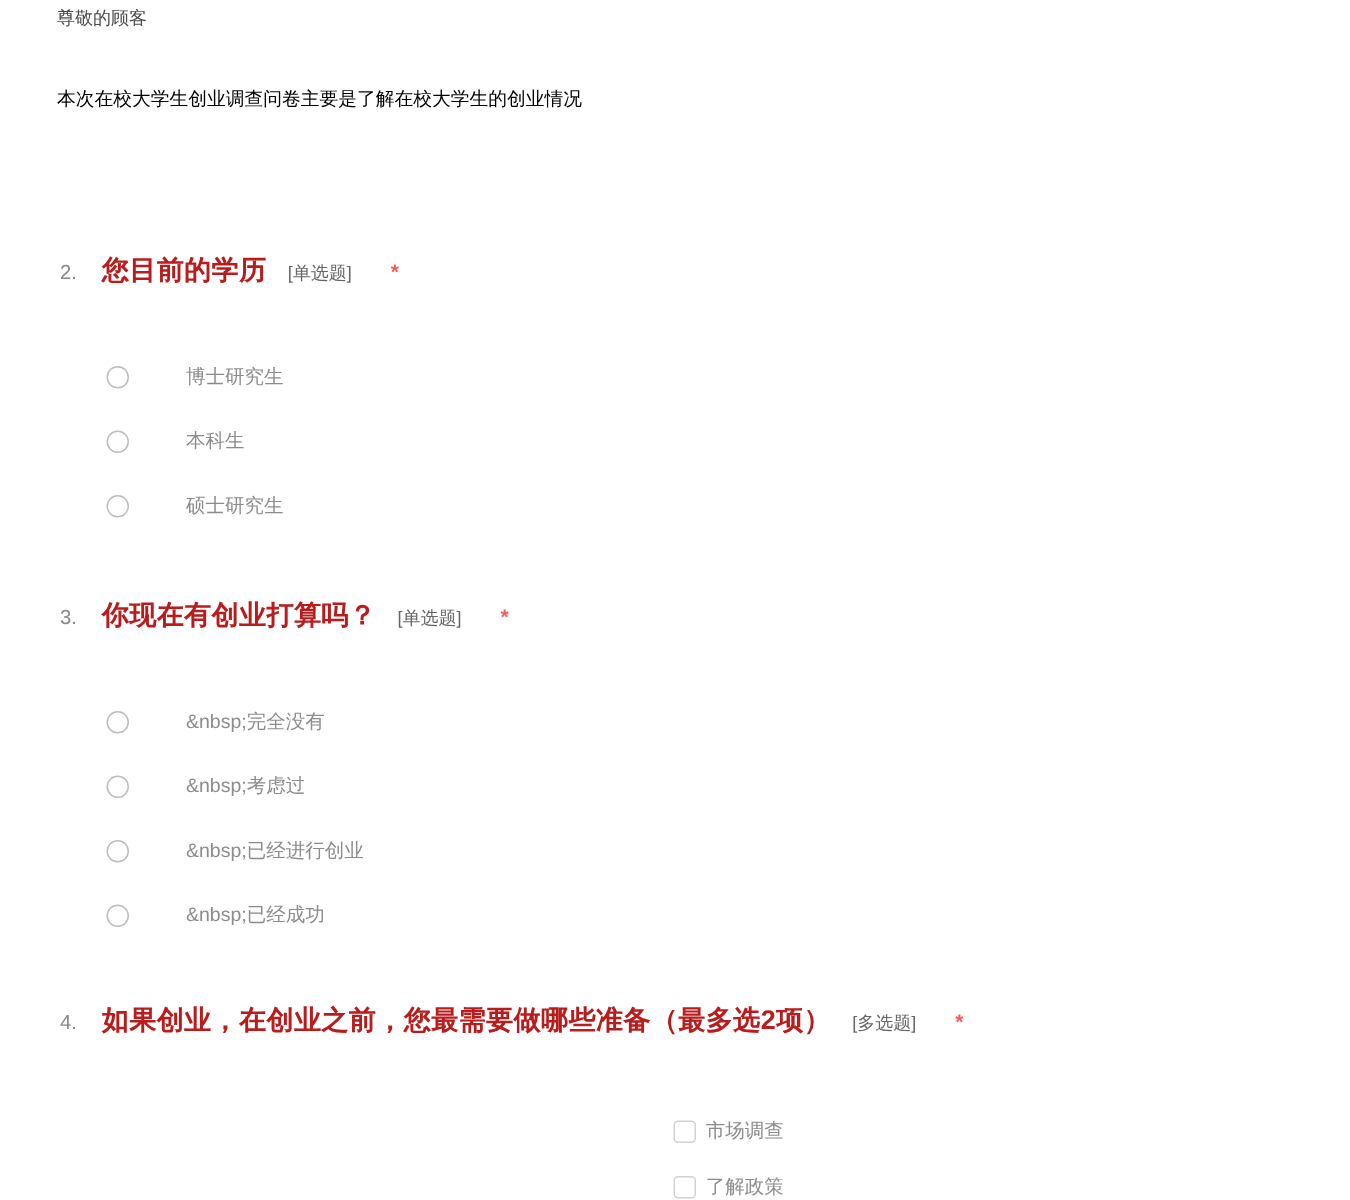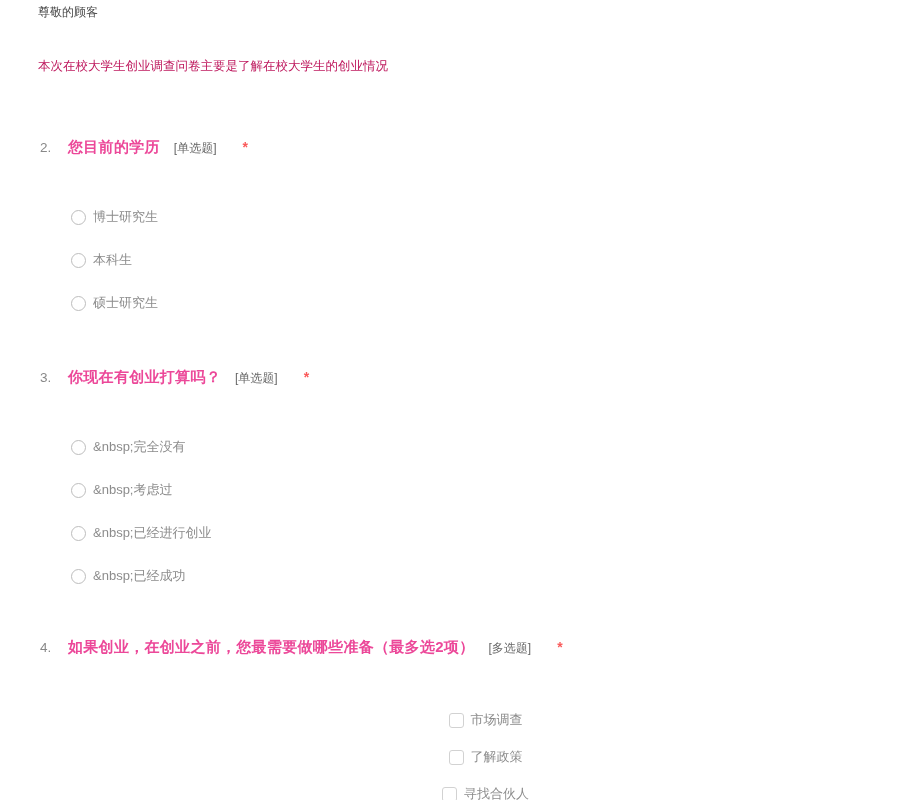--- a/index.html
+++ b/index.html
@@ -19,21 +19,21 @@
     top: 3px; left: 38px;
     font-size: 12px;
     line-height: 18px;
     color: #4a4a4a;
   }
   .description {
     position: absolute;
     top: 58px; left: 38px;
     font-size: 12.5px;
     line-height: 16px;
-    color: #be185d;
+    color: #000000;
   }
   .question {
     position: absolute;
     left: 0; right: 0;
   }
   .q2 { top: 136px; }
   .q3 { top: 366px; }
   .q4 { top: 636px; }
   .q-header {
     display: flex;
@@ -42,24 +42,25 @@
     line-height: 22px;
     white-space: nowrap;
   }
   .q-number {
     display: inline-block;
     width: 28px;
     font-size: 13.5px;
     color: #888888;
   }
   .q-title {
-    font-size: 15px;
+    font-size: 18px;
     font-weight: 700;
-    color: #ec4899;
+    color: #b91c1c;
     letter-spacing: 0.3px;
+    margin-top: 33px;
   }
   .q-tag {
     margin-left: 14px;
     font-size: 12px;
     color: #666666;
   }
   .q-required {
     margin-left: 26px;
     font-size: 14px;
     font-weight: 700;
@@ -69,21 +70,21 @@
     padding-left: 71px;
   }
   .options.radio-group { margin-top: 50px; }
   .options.checkbox-group { margin-top: 53px; }
   .opt-row {
     display: flex;
     align-items: center;
     height: 16px;
     cursor: pointer;
   }
-  .radio-group .opt-row { margin-bottom: 27px; }
+  .radio-group .opt-row { margin-bottom: 27px; gap: 31px; }
   .checkbox-group .opt-row { margin-bottom: 21px; justify-content: center; }
   .radio-control {
     width: 15px; height: 15px;
     flex: 0 0 15px;
     border: 1px solid #bdbdbd;
     border-radius: 50%;
     background: #ffffff;
   }
   .checkbox-control {
     width: 15px; height: 15px;

